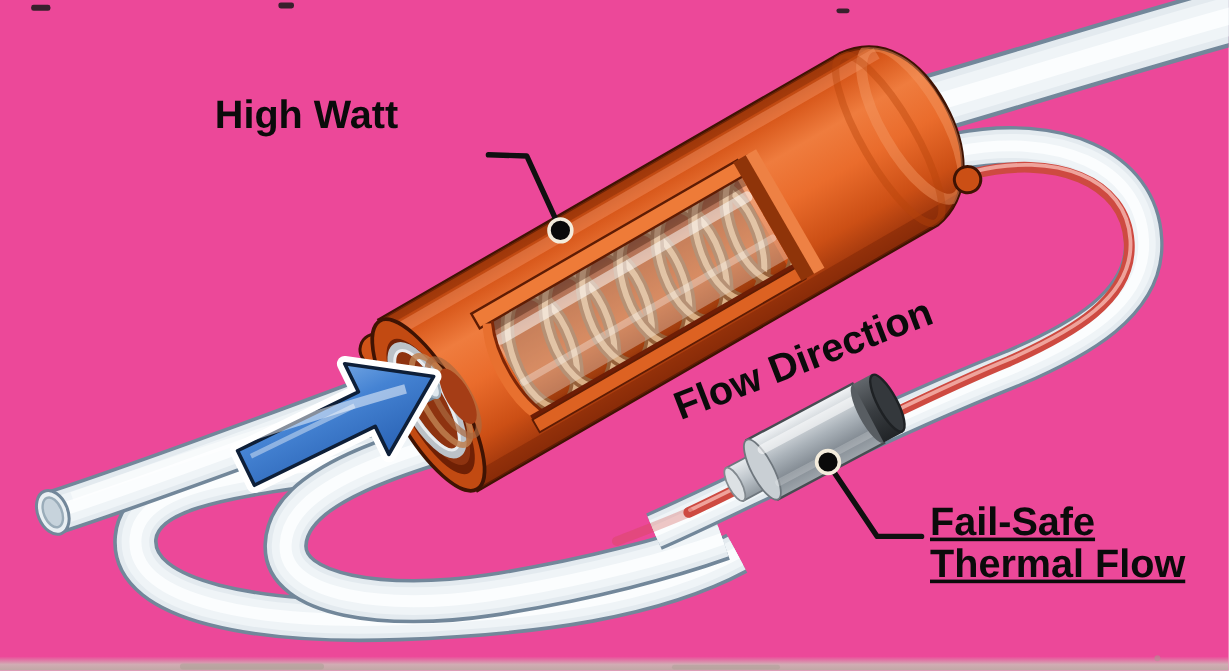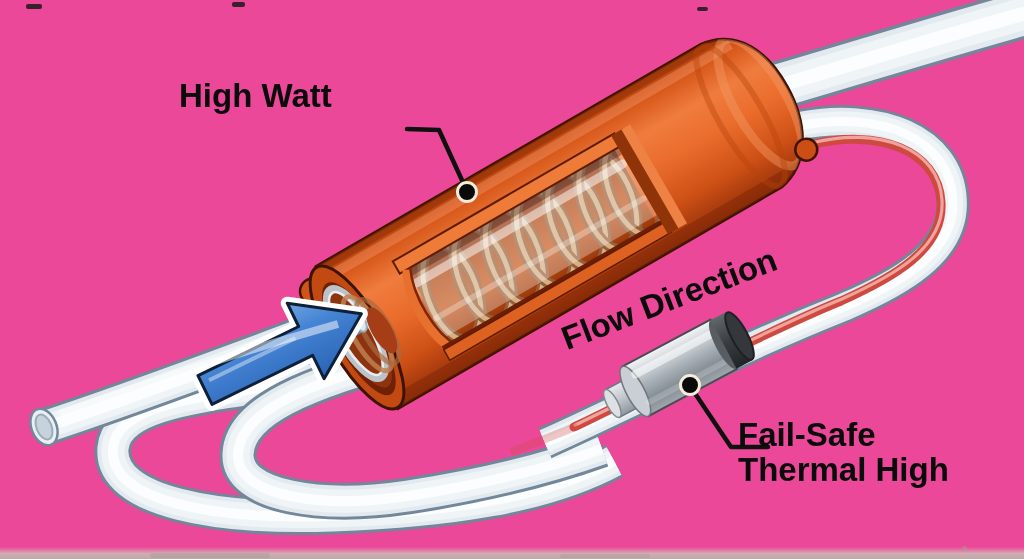--- a/index.html
+++ b/index.html
@@ -233,23 +233,23 @@
   <g>
     <polyline points="690,386 731,447 768,447" fill="none" stroke="#101010" stroke-width="4.5" stroke-linejoin="round" stroke-linecap="round"></polyline>
     <circle cx="690" cy="385" r="9.5" fill="#0A0A0A" stroke="#F4ECDC" stroke-width="3"></circle>
   </g>
 </svg>
 
   <div class="lbl" style="left:179px;top:78px;">
     <div>High Watt</div>
   </div>
   <div class="lbl lbl-flow" style="left:563px;top:322px;">Flow Direction</div>
-  <div class="lbl" style="left:738px;top:417px;">
+  <div class="lbl" style="left:775px;top:417px;text-decoration:underline;">
     <div>Fail-Safe</div>
-    <div>Thermal High</div>
+    <div>Thermal Flow</div>
   </div>
 
   <div class="speck" style="left:26px;top:4px;width:16px;height:5px;"></div>
   <div class="speck" style="left:232px;top:2px;width:13px;height:5px;"></div>
   <div class="speck" style="left:697px;top:7px;width:11px;height:4px;"></div>
   <div class="bottom-strip"></div>
   <div class="smudge" style="left:150px;bottom:1px;width:120px;height:5px;opacity:.45;"></div>
   <div class="smudge" style="left:560px;bottom:1px;width:90px;height:4px;opacity:.4;"></div>
   <div class="smudge" style="left:962px;bottom:8px;width:5px;height:5px;opacity:.5;"></div>
 </div>

